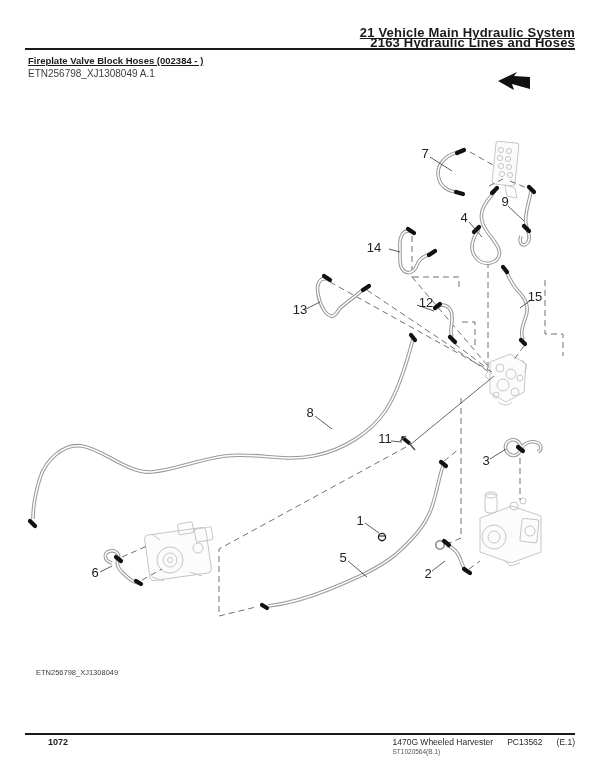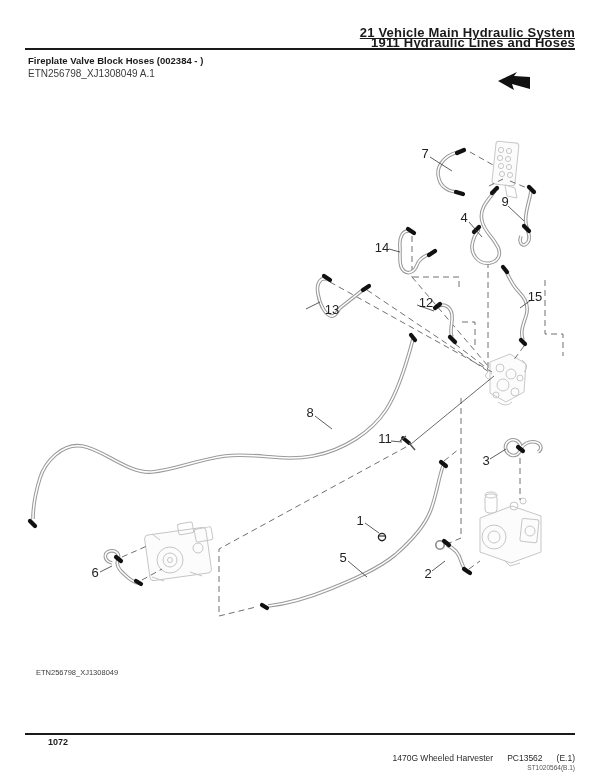--- a/index.html
+++ b/index.html
@@ -4,39 +4,39 @@
 <style>
   html,body{margin:0;padding:0;}
   body{
     width:600px;height:776px;position:relative;background:#ffffff;
     font-family:"Liberation Sans", sans-serif;color:#1a1a1a;overflow:hidden;
   }
   .abs{position:absolute;}
   
   .header{right:25px;top:28px;text-align:right;font-weight:bold;font-size:13px;line-height:10px;letter-spacing:.2px;text-decoration:underline;}
   .rule-top{left:25px;right:25px;top:48px;border-top:2px solid #1a1a1a;height:0;}
-  .title{left:28px;top:55px;font-weight:bold;font-size:9.5px;}
+  .title{left:28px;top:55px;font-weight:bold;font-size:9.5px;text-decoration:underline;}
   .figure-ref{left:28px;top:68px;font-size:10px;color:#3c3c3c;}
   
   #diagram-svg{left:0;top:0;}
   .callout{position:absolute;transform:translate(-50%,-50%);font-size:13px;color:#222;}
   
   .figure-label{left:36px;top:668px;font-size:7.5px;color:#3c3c3c;}
   .rule-bottom{left:25px;right:25px;top:733px;border-top:2px solid #1a1a1a;height:0;}
   .page-num{left:28px;top:737px;font-weight:bold;font-size:9px;margin-left:20px;}
-  .footer-right{right:25px;top:737px;text-align:right;font-size:8.5px;color:#2a2a2a;margin-top:16px;}
+  .footer-right{right:25px;top:737px;font-size:8.5px;color:#2a2a2a;}
   .footer-right .sub{font-size:6.5px;color:#555;margin-top:1px;}
   .fgap{display:inline-block;width:14px;}
 </style>
 </head>
 <body>
 
 <div class="abs header">
   <div>21 Vehicle Main Hydraulic System</div>
-  <div>1911 Hydraulic Lines and Hoses</div>
+  <div>2163 Hydraulic Lines and Hoses</div>
 </div>
 <div class="abs rule-top"></div>
 
 <div class="abs title">Fireplate Valve Block Hoses (002384 - )</div>
 <div class="abs figure-ref">ETN256798_XJ1308049 A.1</div>
 
 <svg class="abs" style="left:493px;top:68px;" width="40" height="28" viewBox="0 0 40 28">
   <path d="M37,9 L21,8 L24,4 L5,13 L21,22 L19,16 L37,21 Z" fill="#111"></path>
 </svg>
 
@@ -219,22 +219,22 @@
     <line x1="348" y1="561" x2="367" y2="577"></line>
     <line x1="100" y1="572" x2="112" y2="566"></line>
     <line x1="432" y1="571" x2="445" y2="561"></line>
   </g>
 </svg>
 
 <div id="callouts" class="abs" style="left:0;top:0;width:600px;height:776px;pointer-events:none;">
     <div class="callout" style="left: 425px; top: 153px;">7</div>
     <div class="callout" style="left: 505px; top: 201px;">9</div>
     <div class="callout" style="left: 464px; top: 217px;">4</div>
-    <div class="callout" style="left: 382px; top: 247px;">14</div>
-    <div class="callout" style="left: 300px; top: 309px; margin-left: 32px;">13</div>
+    <div class="callout" style="left: 374px; top: 247px;">14</div>
+    <div class="callout" style="left: 300px; top: 309px;">13</div>
     <div class="callout" style="left: 426px; top: 302px;">12</div>
     <div class="callout" style="left: 535px; top: 296px;">15</div>
     <div class="callout" style="left: 310px; top: 412px;">8</div>
     <div class="callout" style="left: 385px; top: 438px;">11</div>
     <div class="callout" style="left: 486px; top: 460px;">3</div>
     <div class="callout" style="left: 360px; top: 520px;">1</div>
     <div class="callout" style="left: 343px; top: 557px;">5</div>
     <div class="callout" style="left: 95px; top: 572px;">6</div>
     <div class="callout" style="left: 428px; top: 573px;">2</div>
   </div>

